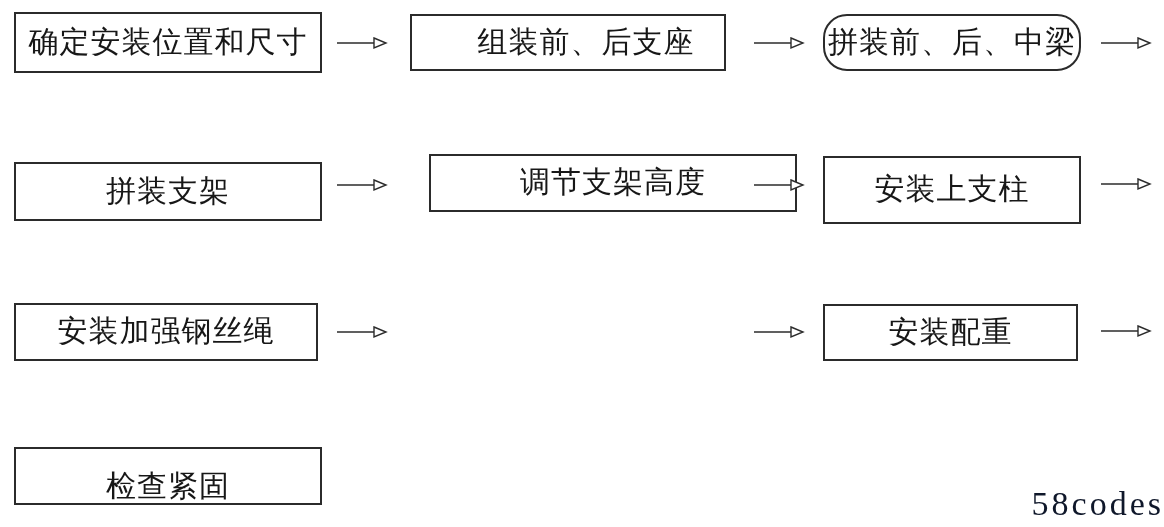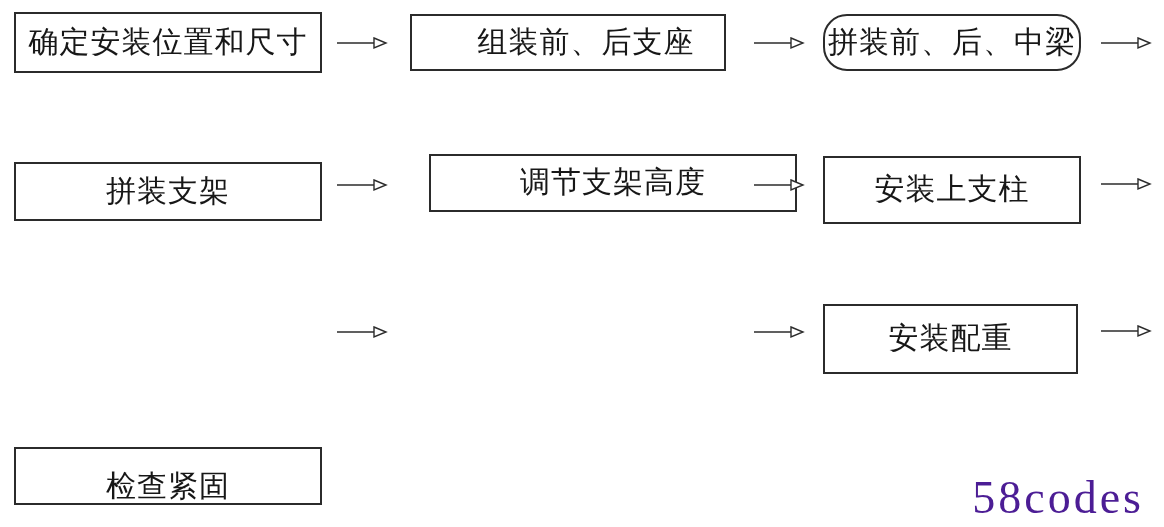--- a/index.html
+++ b/index.html
@@ -34,25 +34,25 @@
     font-family: Liberation Serif, serif;
   }
   .arrow {
     position: absolute;
     width: 52px;
     height: 16px;
     display: block;
   }
   .watermark {
     position: absolute;
-    right: 20px;
+    right: 0;
     bottom: 6px;
-    font-size: 46px;
+    font-size: 34px;
     line-height: 1;
-    color: #4c1d95;
+    color: #0f172a;
     letter-spacing: 3px;
     font-family: "Liberation Serif", "DejaVu Serif", serif;
   }
 </style>
 </head>
 <body>
 
 <div class="canvas">
 
   <div class="box" style="left:14px; top:12px; width:308px; height:61px;">
@@ -92,29 +92,32 @@
     <path d="M38 3 L50 8 L38 13 Z" fill="#ffffff" stroke="#2b2b2b" stroke-width="1.4"></path>
   </svg>
   <div class="box" style="left:823px; top:156px; width:258px; height:68px;">
     <span class="label">安装上支柱</span>
   </div>
   <svg class="arrow" style="left:1100px; top:176px;" viewBox="0 0 52 16">
     <line x1="1" y1="8" x2="38" y2="8" stroke="#2b2b2b" stroke-width="1.6"></line>
     <path d="M38 3 L50 8 L38 13 Z" fill="#ffffff" stroke="#2b2b2b" stroke-width="1.4"></path>
   </svg>
 
+  <div class="box" style="left:14px; top:303px; width:304px; height:58px;">
+    <span class="label">安装加强钢丝绳</span>
+  </div>
   <svg class="arrow" style="left:336px; top:324px;" viewBox="0 0 52 16">
     <line x1="1" y1="8" x2="38" y2="8" stroke="#2b2b2b" stroke-width="1.6"></line>
     <path d="M38 3 L50 8 L38 13 Z" fill="#ffffff" stroke="#2b2b2b" stroke-width="1.4"></path>
   </svg>
   <svg class="arrow" style="left:753px; top:324px;" viewBox="0 0 52 16">
     <line x1="1" y1="8" x2="38" y2="8" stroke="#2b2b2b" stroke-width="1.6"></line>
     <path d="M38 3 L50 8 L38 13 Z" fill="#ffffff" stroke="#2b2b2b" stroke-width="1.4"></path>
   </svg>
-  <div class="box" style="left:823px; top:304px; width:255px; height:70px;">
+  <div class="box" style="left:823px; top:304px; width:255px; height:57px;">
     <span class="label">安装配重</span>
   </div>
   <svg class="arrow" style="left:1100px; top:323px;" viewBox="0 0 52 16">
     <line x1="1" y1="8" x2="38" y2="8" stroke="#2b2b2b" stroke-width="1.6"></line>
     <path d="M38 3 L50 8 L38 13 Z" fill="#ffffff" stroke="#2b2b2b" stroke-width="1.4"></path>
   </svg>
 
   <div class="box" style="left:14px; top:447px; width:308px; height:58px;align-items:flex-end;">
     <span class="label">检查紧固</span>
   </div>

